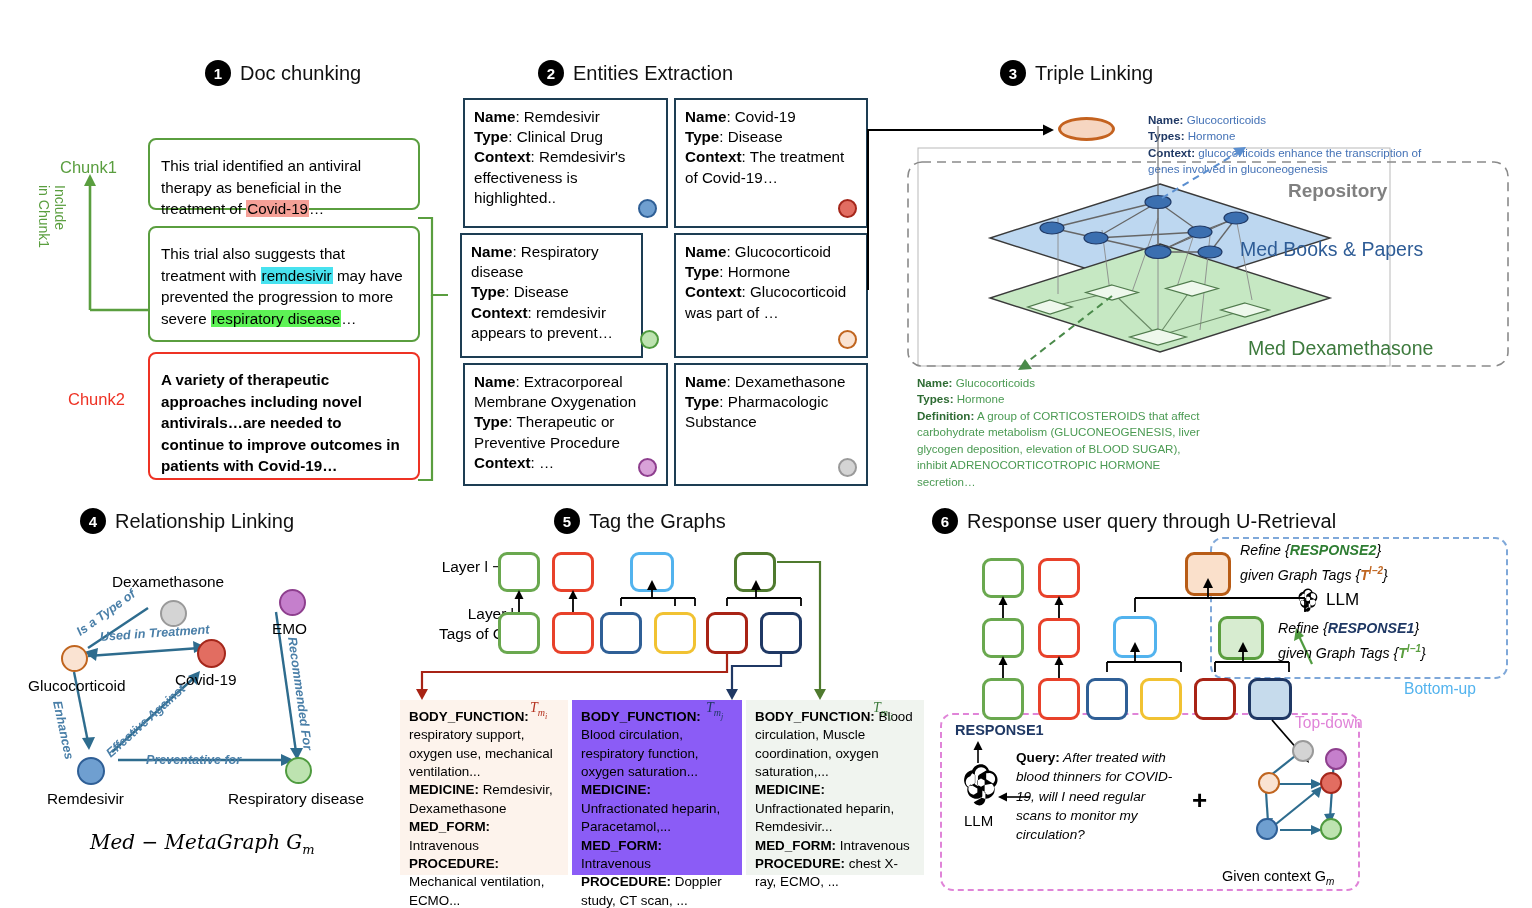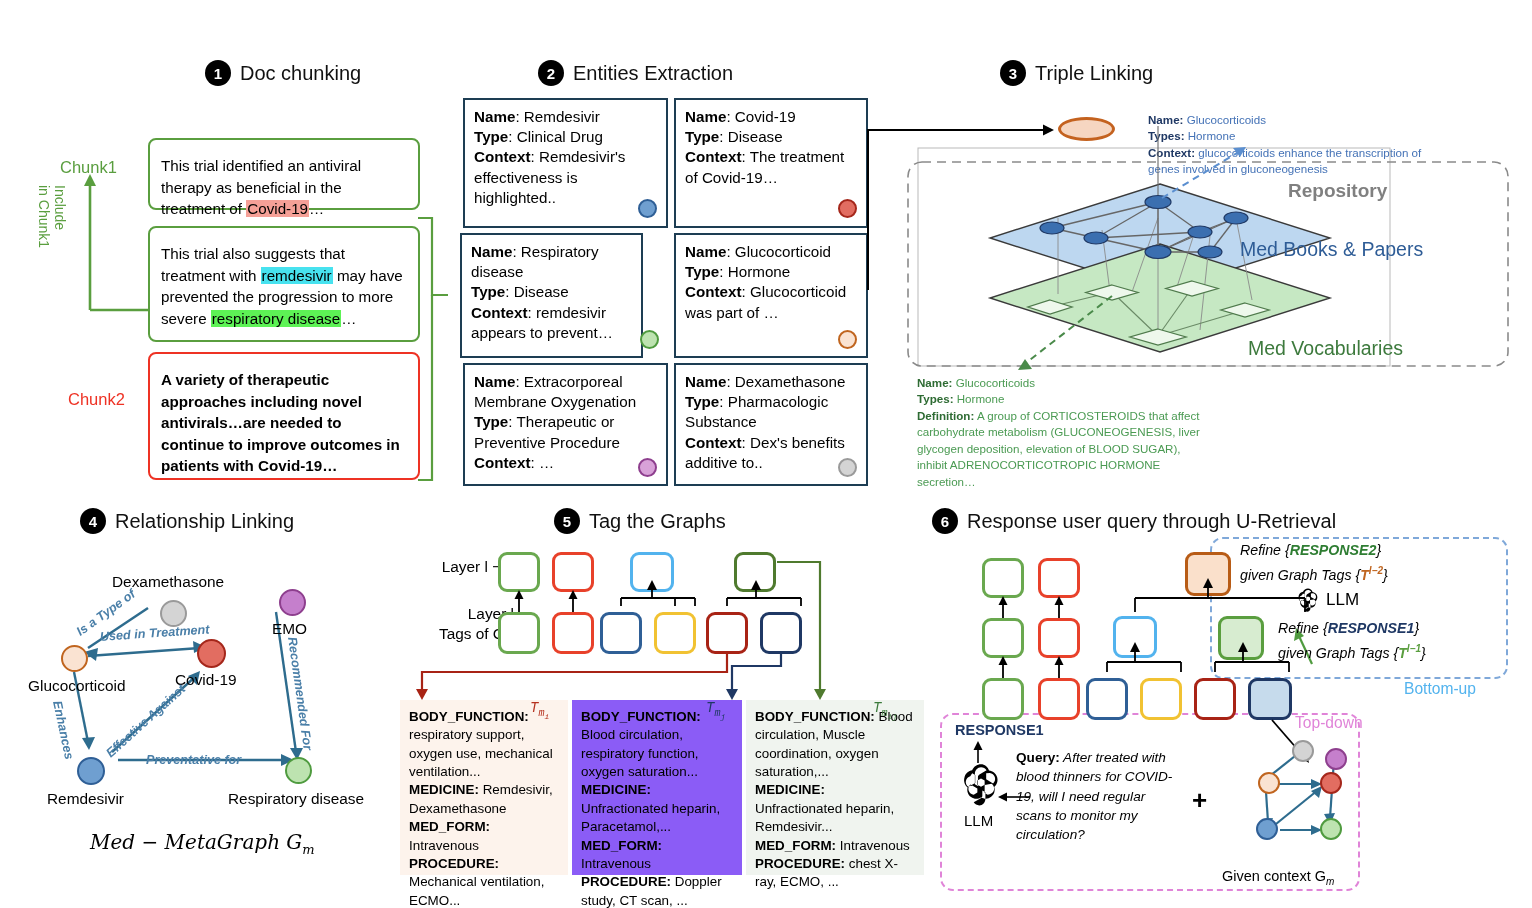--- a/index.html
+++ b/index.html
@@ -46,21 +46,21 @@
   .edgelbl{position:absolute;font-size:12.6px;font-style:italic;font-weight:bold;
            color:#4a7fa8;white-space:nowrap;transform-origin:left center;}
   .formula{position:absolute;font-family:"DejaVu Serif",serif;font-style:italic;
            font-size:20px;white-space:nowrap;}
 
   
   .tnode{position:absolute;border-radius:9px;box-sizing:border-box;border-width:3px;border-style:solid;background:#fff;}
   .layerlbl{position:absolute;font-size:15.4px;white-space:nowrap;text-align:right;}
   .tagbox{position:absolute;box-sizing:border-box;padding:8px 9px;font-size:13.4px;line-height:1.37;}
   .tagbox b{font-weight:bold;}
-  .tsub{position:absolute;font-family:Liberation Mono, monospace;font-style:italic;font-size:14px;}
+  .tsub{position:absolute;font-family:Liberation Serif, serif;font-style:italic;font-size:14px;}
 
   
   .dashbox{position:absolute;box-sizing:border-box;border-radius:13px;}
   .refine{position:absolute;font-size:14.2px;font-style:italic;white-space:nowrap;}
   .refine b{font-weight:bold;}
   .dirlbl{position:absolute;font-size:15.6px;}
   .qtext{position:absolute;font-size:13.6px;line-height:1.42;font-style:italic;width:168px;}
   .qtext b{font-style:normal;font-weight:bold;}
   svg{position:absolute;overflow:visible;pointer-events:none;}
 </style>
@@ -133,21 +133,20 @@
 <div class="ent" style="left:463px;top:363px;width:205px;height:123px;">
   <div><b>Name</b>: <span>Extracorporeal Membrane Oxygenation</span></div>
   <div><b>Type</b>: <span>Therapeutic or Preventive Procedure</span></div>
   <div><b>Context</b>: <span>…</span></div>
 </div>
 <div class="dot" style="left:638px;top:458px;background:#d8a2d8;border:2.4px solid #8e3f8e;"></div>
 
 <div class="ent" style="left:674px;top:363px;width:194px;height:123px;">
   <div><b>Name</b>: <span>Dexamethasone</span></div>
   <div><b>Type</b>: <span>Pharmacologic Substance</span></div>
-  <div><b>Context</b>: <span>Dex's benefits additive to..</span></div>
 </div>
 <div class="dot" style="left:838px;top:458px;background:#d4d4d4;border:2.4px solid #9a9a9a;"></div>
 
 <div class="step-head" style="left:1000px;top:60px;">
   <div class="step-num">3</div>
   <div class="step-title">Triple Linking</div>
 </div>
 
 <svg style="left:860px;top:90px;width:672px;height:310px;">
   <path d="M8,200 L8,40 L188,40" stroke="#000" stroke-width="2" fill="none"></path>
@@ -226,21 +225,21 @@
 
   <path d="M262,58 L342,10" stroke="#5b8fd0" stroke-width="2" stroke-dasharray="7 5" fill="none"></path>
   <path d="M346,7 l-13,1 l7,9 Z" fill="#5b8fd0"></path>
 
   <path d="M212,156 L122,226" stroke="#4a8a4a" stroke-width="2" stroke-dasharray="7 5" fill="none"></path>
   <path d="M118,230 l14,-1 l-7,-10 Z" fill="#4a8a4a"></path>
 </svg>
 
 <div class="repo-label" style="left:1288px;top:180px;">Repository</div>
 <div class="plane-label" style="left:1240px;top:238px;color:#2e5c96;">Med Books &amp; Papers</div>
-<div class="plane-label" style="left:1248px;top:337px;color:#3d7a3d;">Med Vocabularies</div>
+<div class="plane-label" style="left:1248px;top:337px;color:#3d7a3d;">Med Dexamethasone</div>
 
 <div class="kv green" style="left:917px;top:375px;width:290px;">
   <div><b>Name:</b> <span>Glucocorticoids</span></div>
   <div><b>Types:</b> <span>Hormone</span></div>
   <div><b>Definition:</b> <span>A group of CORTICOSTEROIDS that affect carbohydrate metabolism (GLUCONEOGENESIS, liver glycogen deposition, elevation of BLOOD SUGAR), inhibit ADRENOCORTICOTROPIC HORMONE secretion…</span></div>
 </div>
 
 <div class="step-head" style="left:80px;top:508px;">
   <div class="step-num">4</div>
   <div class="step-title">Relationship Linking</div>

